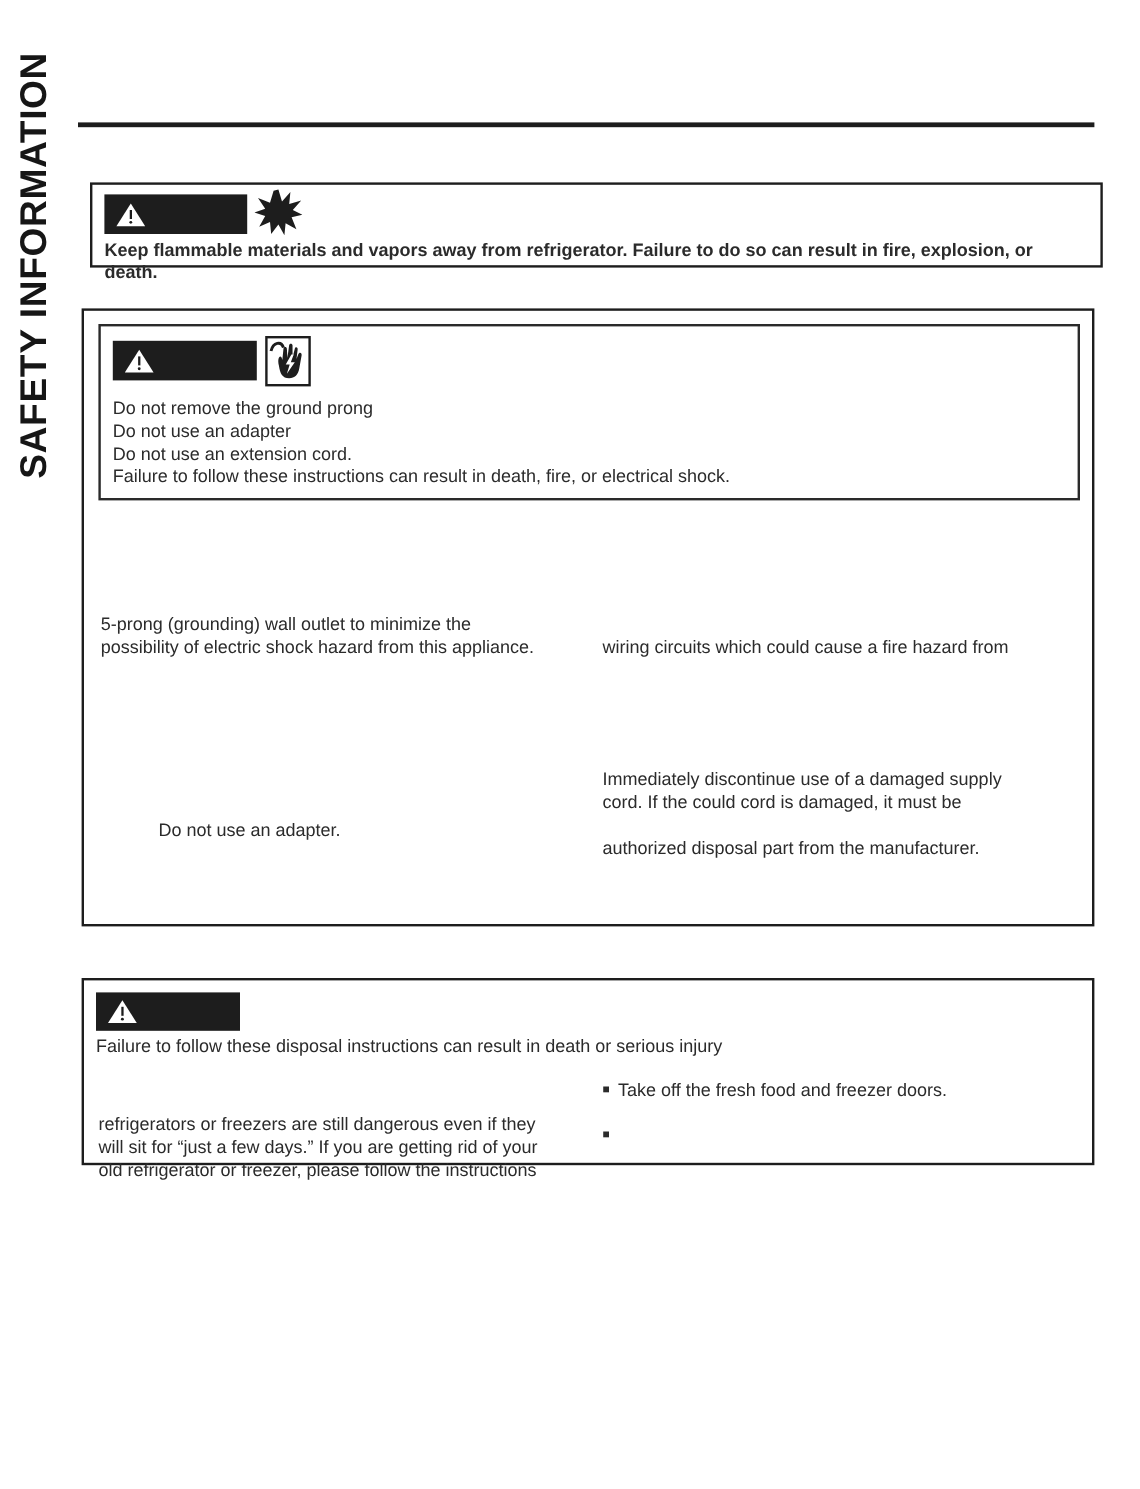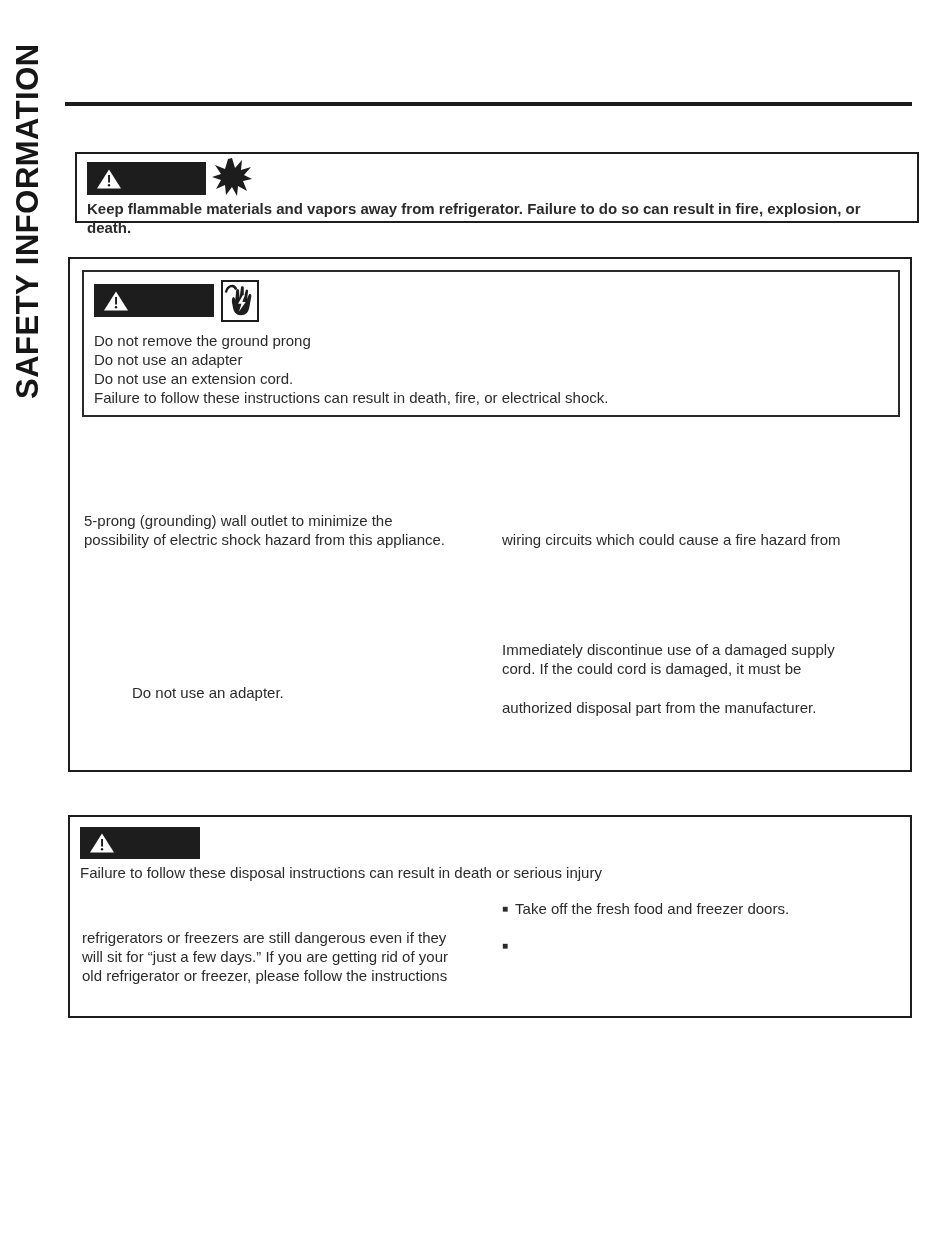--- a/index.html
+++ b/index.html
@@ -122,21 +122,21 @@
     <div class="t" style="left:14px; top:252px; width:430px;">5-prong (grounding) wall outlet to minimize the
 possibility of electric shock hazard from this appliance.</div>
     <div class="t" style="left:14px; top:424px; width:430px;margin-left:48px;">Do not use an adapter.</div>
 
     <div class="t" style="left:432px; top:271px; width:400px;">wiring circuits which could cause a fire hazard from</div>
     <div class="t" style="left:432px; top:381px; width:400px;">Immediately discontinue use of a damaged supply
 cord. If the could cord is damaged, it must be</div>
     <div class="t" style="left:432px; top:439px; width:400px;">authorized disposal part from the manufacturer.</div>
   </div>
 
-  <div class="box" style="left:68px; top:815px; width:844px; height:203px;">
+  <div class="box" style="left:68px; top:815px; width:844px; height:156px;">
     <div class="warn-label" style="left:10px; top:10px; width:120px; height:32px;">
       <svg width="26" height="22" viewBox="0 0 26 22">
         <polygon points="13,1.5 25,20.5 1,20.5" fill="#ffffff"></polygon>
         <rect x="12.1" y="7" width="1.9" height="7.5" fill="#1d1d1d"></rect>
         <circle cx="13" cy="17.3" r="1.2" fill="#1d1d1d"></circle>
       </svg>
     </div>
     <div class="t" style="left:10px; top:46px; width:820px;">Failure to follow these disposal instructions can result in death or serious injury</div>
     <div class="t" style="left:12px; top:111px; width:430px;">refrigerators or freezers are still dangerous even if they
 will sit for “just a few days.” If you are getting rid of your

